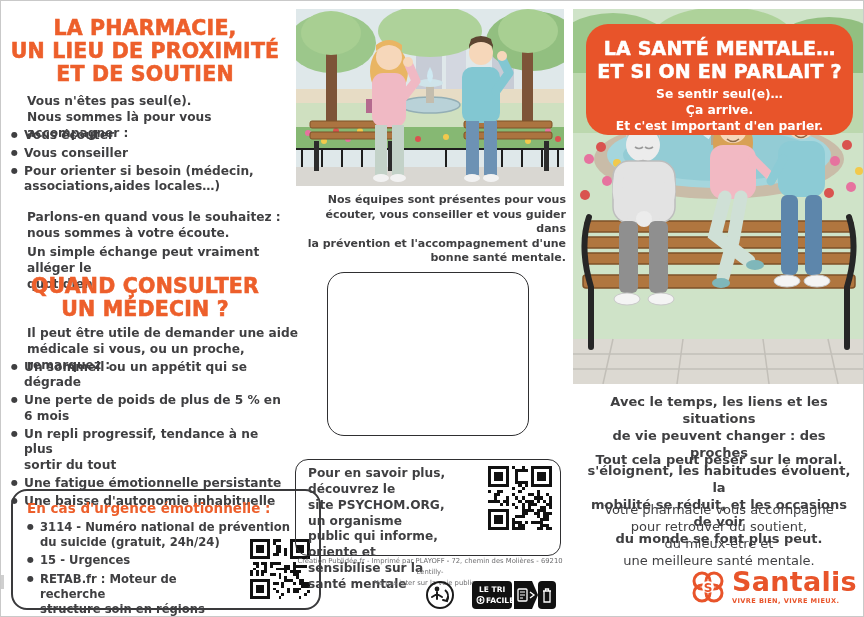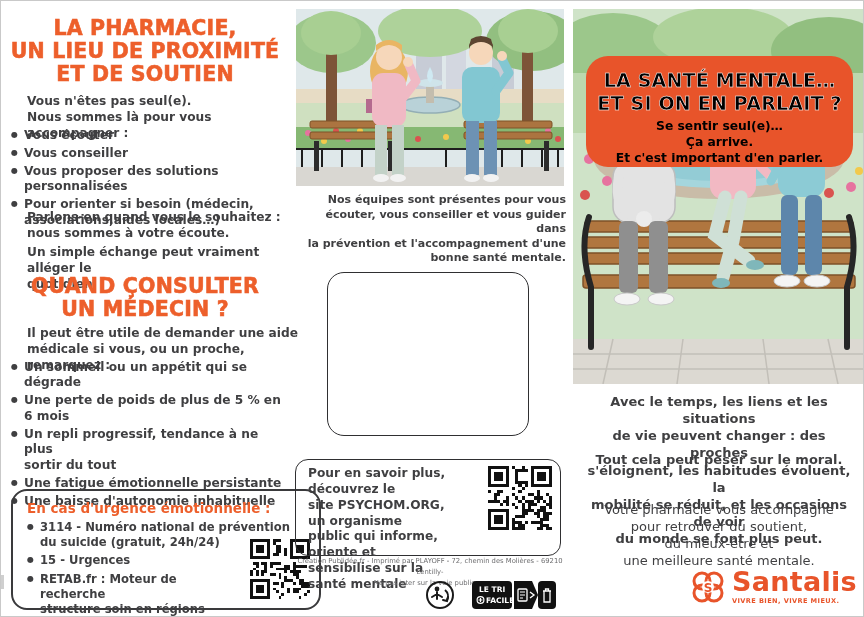--- a/index.html
+++ b/index.html
@@ -52,21 +52,21 @@
     display:flex; align-items:flex-start; gap:25px; padding:6px 8px 6px 12px; }
   #info-box .txt { font-size:12.2px; font-weight:700; line-height:1.3; flex:1; }
   #info-qr { width:64px; height:64px; flex:0 0 auto; }
   #fine-print { left:0; top:555px; width:272px; text-align:center;
     font-size:6.8px; font-weight:500; color:#6d6d6f; line-height:1.6; }
   #eco-logos { right:10px; top:579px; display:flex; align-items:center; gap:17px; }
 
   
   #banner {
     left:13px; top:23px; width:267px; height:111px; background:#E8542A;
-    border-radius:22px; color:#000000; text-align:center; padding-top:13px;margin-top:32px;
+    border-radius:22px; color:#ffffff; text-align:center; padding-top:13px;
   }
   #banner .ttl { font-size:19px; font-weight:800; line-height:1.22; letter-spacing:.2px;
     -webkit-text-stroke:.5px #fff; }
   #banner .sub { font-size:12.3px; font-weight:700; line-height:1.3; margin-top:4px; }
   .r-par { width:272px; left:10px; text-align:center; font-size:13px; font-weight:600; line-height:1.32; }
   #para-support { font-weight:400; }
   #santalis { right:8px; top:567px; display:flex; align-items:center; gap:6px; }
   #santalis .name { color:#E8542A; font-size:27px; font-weight:600; letter-spacing:.3px; line-height:1; }
   #santalis .tag { color:#E8542A; font-size:6.6px; font-weight:800; letter-spacing:.4px; margin-top:2px; }
 
@@ -81,21 +81,20 @@
     <div class="abs display h1 pre" style="left:4px; top:16px; width:280px;">LA PHARMACIE,
 UN LIEU DE PROXIMITÉ
 ET DE SOUTIEN</div>
 
     <div class="abs body-txt pre" style="left:10px; top:93px; width:276px;">Vous n'êtes pas seul(e).
 Nous sommes là pour vous accompagner :</div>
 
     <ul class="abs bullets" style="left:10px; top:127px; width:277px;">
       <li>Vous écouter</li>
       <li>Vous conseiller</li>
-      <li>Vous proposer des solutions personnalisées</li>
       <li>Pour orienter si besoin (médecin,
 associations,aides locales…)</li>
     </ul>
 
     <div class="abs body-txt pre" style="left:10px; top:209px; width:276px;">Parlons-en quand vous le souhaitez :
 nous sommes à votre écoute.</div>
 
     <div class="abs body-txt pre" style="left:10px; top:244px; width:276px;">Un simple échange peut vraiment alléger le
 quotidien.</div>
 

